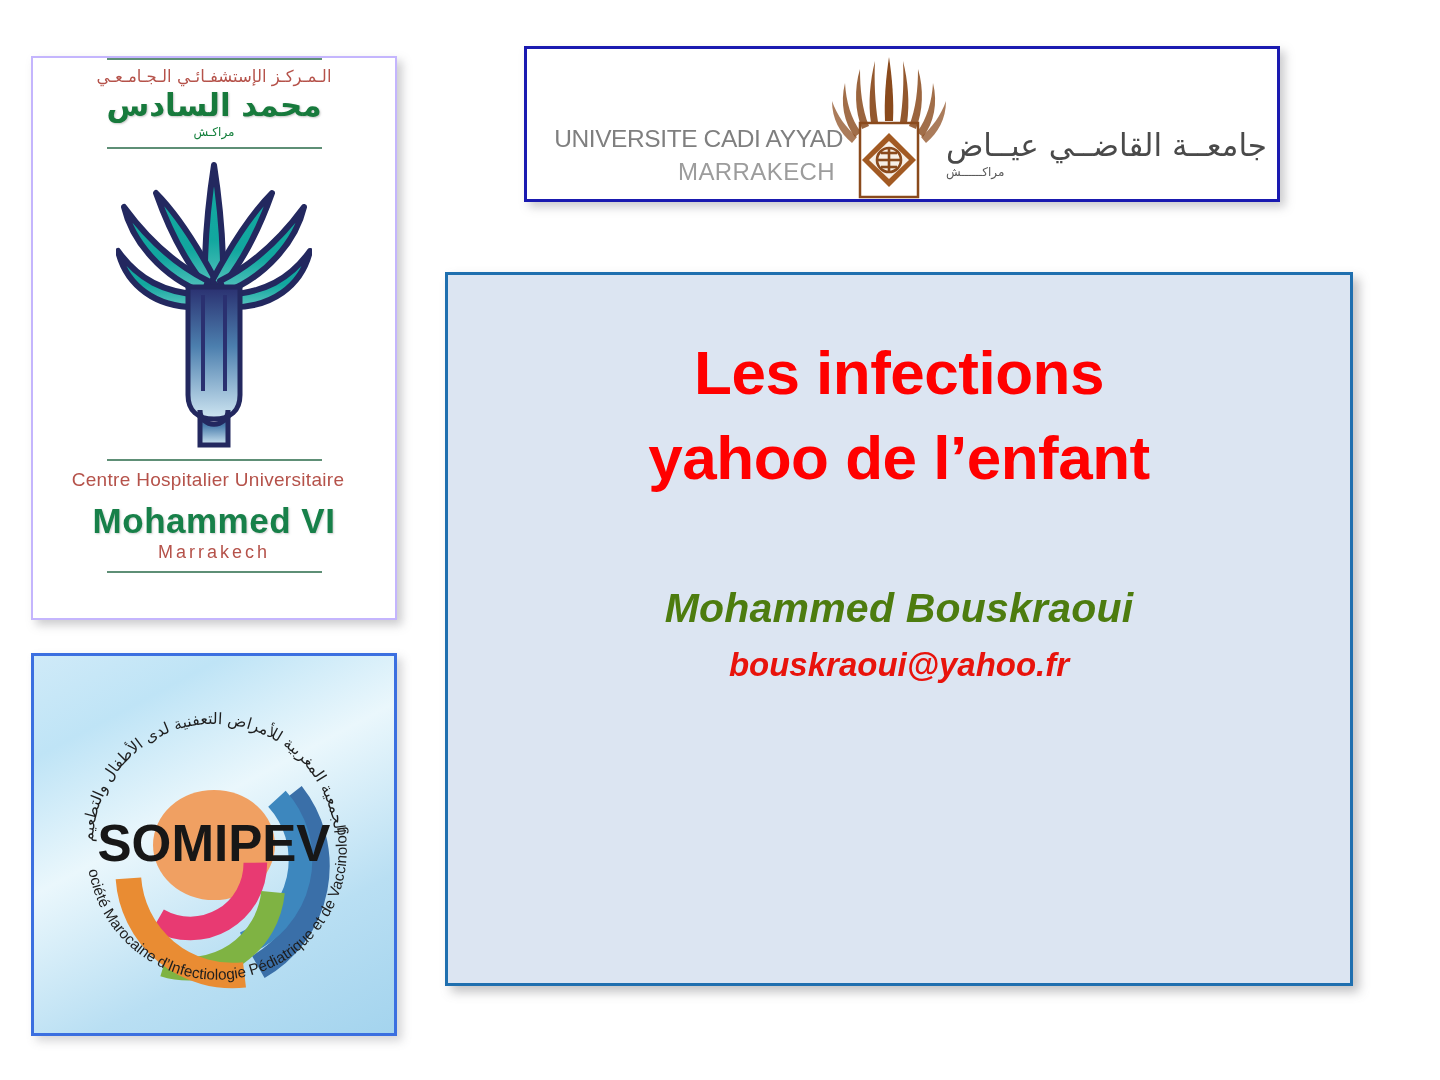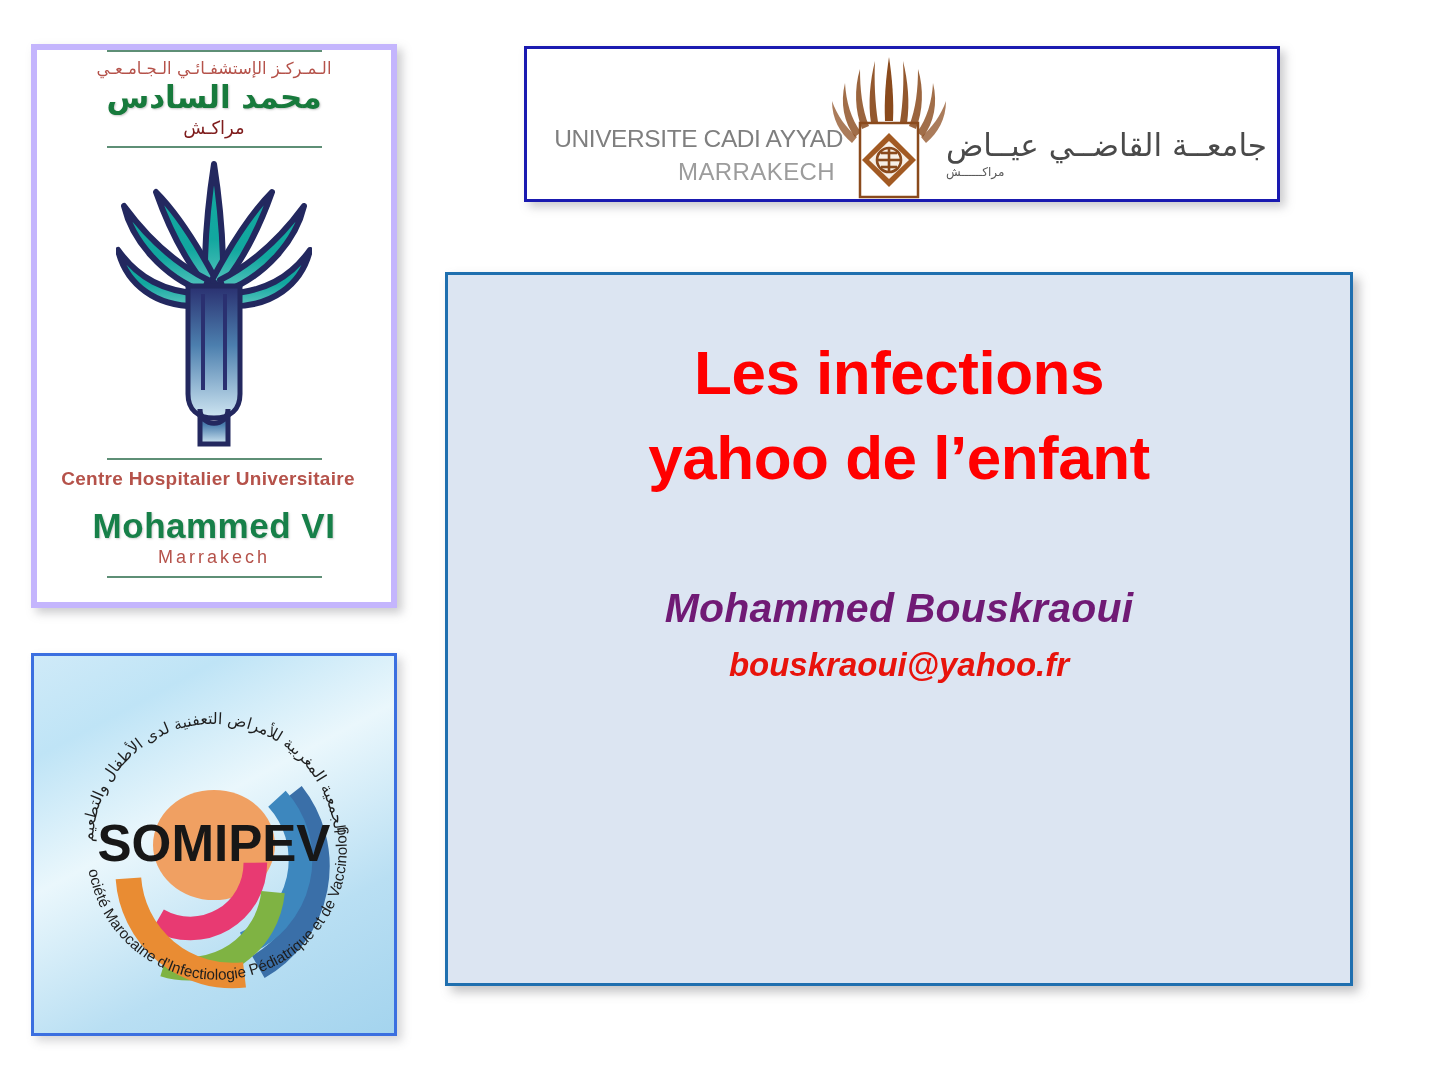--- a/index.html
+++ b/index.html
@@ -19,24 +19,24 @@
   .logo-box {
     position: absolute;
     box-sizing: border-box;
     background: #ffffff;
     overflow: hidden;
   }
 
   
   #chu-box {
     left: 31px;
-    top: 44px;
+    top: 56px;
     width: 366px;
     height: 564px;
-    border: 6px solid #c4b5fd;
+    border: 2px solid #c4b5fd;
     box-shadow: 5px 5px 9px rgba(120,120,125,0.38);
   }
   #chu-box .rule {
     width: 215px;
     height: 2px;
     background: #5E8F76;
     margin: 0 auto;
   }
   .ar-line1 {
     text-align: center;
@@ -52,47 +52,46 @@
     color: #177A3C;
     font-size: 31px;
     font-weight: bold;
     margin: 1px 0 0 0;
     direction: rtl;
     font-family: "DejaVu Sans", sans-serif;
     text-shadow: 1px 1px 2px rgba(150,150,150,0.55);
   }
   .ar-line3 {
     text-align: center;
-    color: #7f1d1d;
-    font-size: 18px;
+    color: #15803d;
+    font-size: 12px;
     letter-spacing: 1.4px;
     margin: 2px 0 8px 0;
     direction: rtl;
     font-family: "DejaVu Sans", sans-serif;
   }
   #palm-wrap {
     width: 100%;
     text-align: center;
     margin-top: 6px;
   }
   .fr-line1 {
     text-align: center;
     color: #B5524A;
     font-size: 19px;
     letter-spacing: 0.3px;
     margin: 8px 12px 2px 0;
-    font-weight: bold;
   }
   .fr-line2 {
     text-align: center;
     color: #178049;
     font-size: 35px;
     font-weight: bold;
     letter-spacing: 0.5px;
-    margin: 16px 0 1px 0;
+    margin: 10px 0 1px 0;
     text-shadow: 1px 1px 2px rgba(160,160,160,0.5);
   }
   .fr-line3 {
     text-align: center;
     color: #B5524A;
     font-size: 18px;
     letter-spacing: 3px;
     margin: 1px 0 8px 0;
   }
 
@@ -203,21 +202,21 @@
     letter-spacing: -0.5px;
     white-space: nowrap;
     font-family: "Liberation Sans", sans-serif;
   }
   #author-block {
     margin-top: 84px;
     width: 100%;
     text-align: center;
   }
   #author-block .author {
-    color: #701a75;
+    color: #4d7c0f;
     font-size: 41px;
     font-weight: bold;
     font-style: italic;
     letter-spacing: 0.2px;
     white-space: nowrap;
   }
   #author-block .email {
     color: #E8130C;
     font-size: 33px;
     font-weight: bold;

